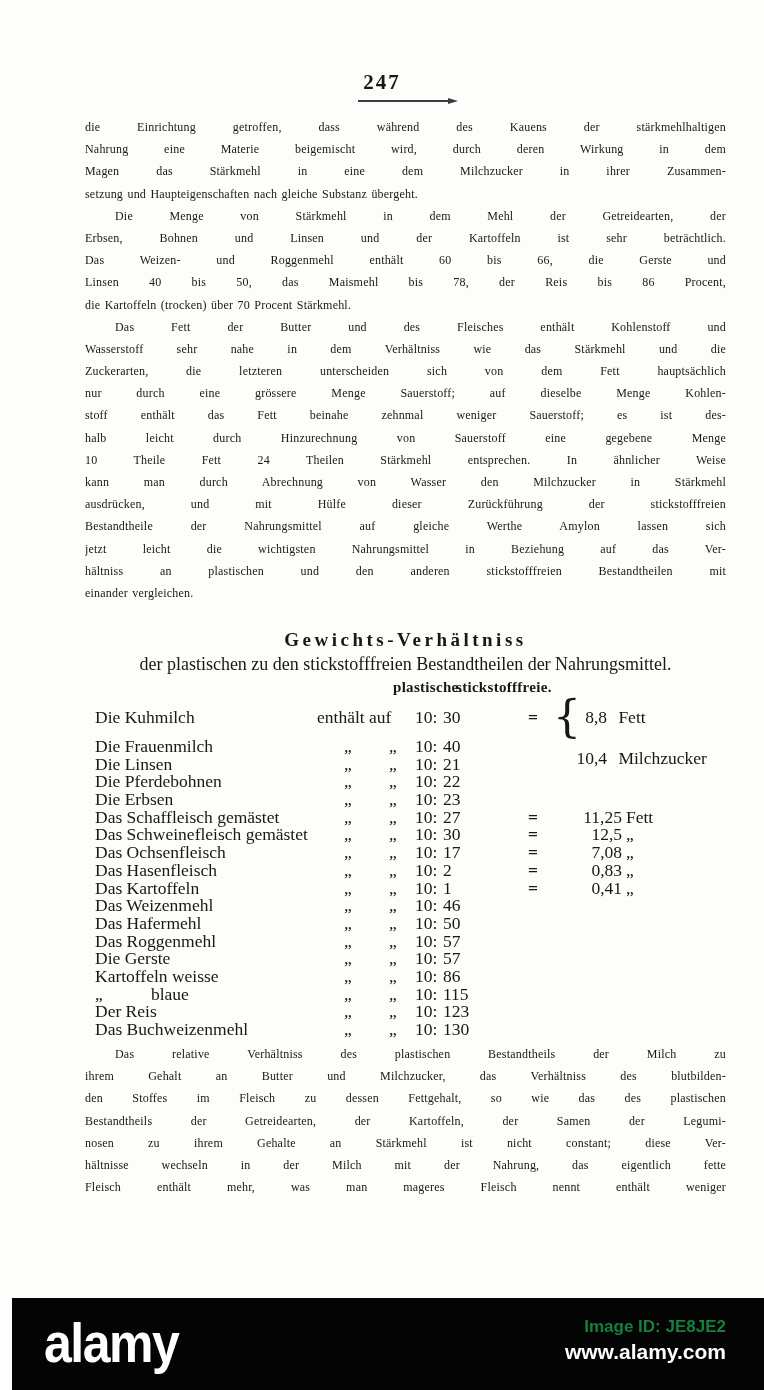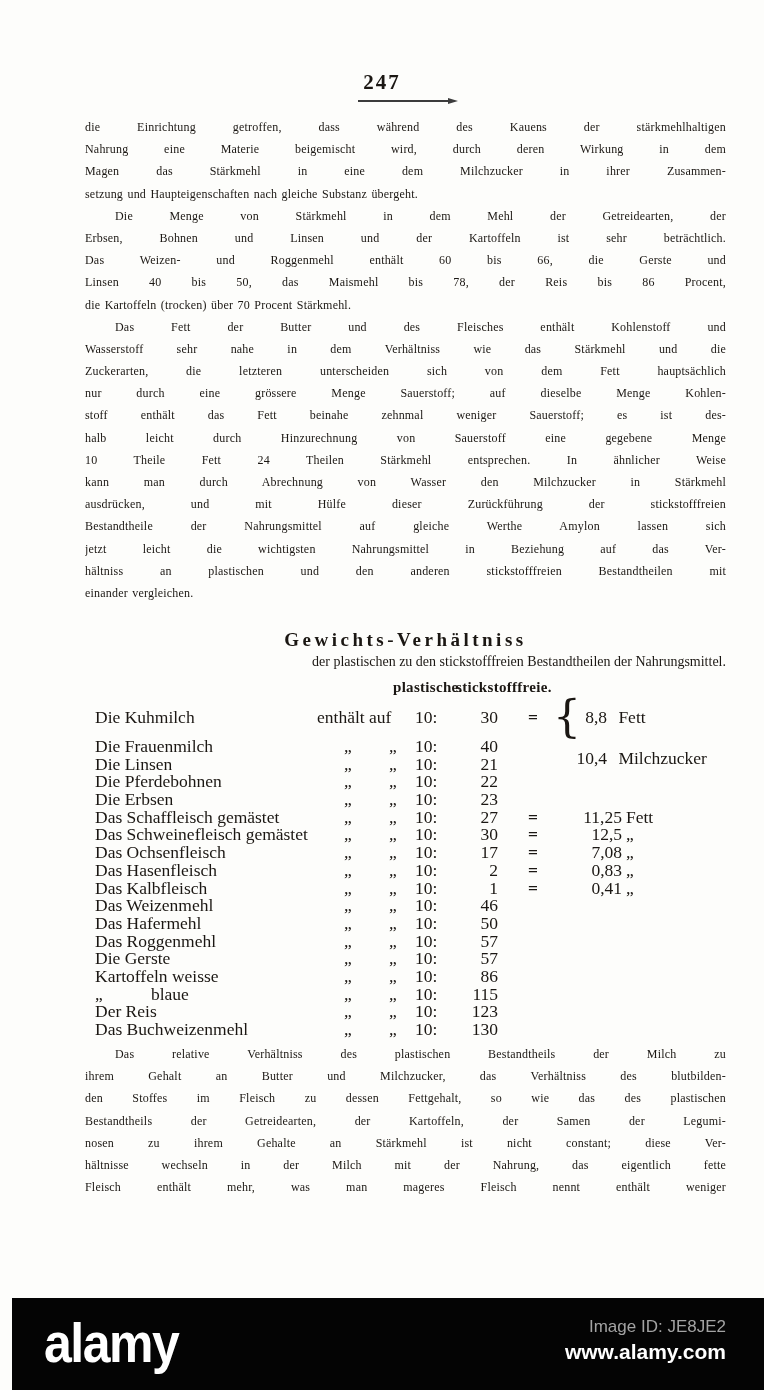--- a/index.html
+++ b/index.html
@@ -37,36 +37,36 @@
   }
   .line.lastline { text-align-last:left; }
   .line.indent { padding-left:30px; }
 
   
   .tbl-title {
     position:absolute; top:629px; left:85px; width:641px; text-align:center;
     font-size:19px; font-weight:bold; letter-spacing:3.5px;
   }
   .tbl-sub {
-    position:absolute; top:654px; left:85px; width:641px; text-align:right; font-size:14px;
+    position:absolute; top:654px; left:85px; width:641px; text-align:center; font-size:18px;
   }
   .tbl-colhead { position:absolute; top:679px; font-size:15px; font-weight:bold; letter-spacing:0.3px; }
   #colhead-left  { left:393px; }
   #colhead-right { left:456px; }
 
   .table-rows { position:absolute; left:85px; top:697px; width:641px; font-size:17.5px;text-decoration:underline; }
   .trow { position:relative; height:17.7px; line-height:17.7px; }
   .trow.first { height:41px; line-height:41px; }
   .tc { position:absolute; top:0; height:100%; white-space:nowrap; }
   .c-name  { left:10px; }
   .c-mid   { left:232px; }
   .c-q1    { left:253px; width:20px; text-align:center; }
   .c-q2    { left:298px; width:20px; text-align:center; }
   .c-ratio { left:330px; }
-  .c-val   { left:358px; width:55px; text-align:right; }
+  .c-val   { left:358px; width:55px; text-align:left; }
   .c-eq    { left:443px; font-weight:bold; }
   .c-val2  { left:477px; width:60px; text-align:right; }
   .c-unit  { left:541px; }
 
   .brace {
     position:absolute; left:468px; top:-1px; height:41px;
     font-size:44px; line-height:41px; font-weight:normal;
     font-family:"DejaVu Serif",serif; color:#1b1713;
   }
   .brace-lines { position:absolute; left:490px; top:0; height:41px; }
@@ -78,21 +78,21 @@
   .footer {
     position:absolute; left:12px; top:1298px; width:764px; height:92px;
     background:#040404; font-family:"Liberation Sans","DejaVu Sans",sans-serif;
   }
   .alamy-logo {
     position:absolute; left:32px; top:13px; color:#ffffff;
     font-size:50px; font-weight:bold; letter-spacing:-1.5px;
     transform:scaleY(1.1); transform-origin:top left;
   }
   .footer-right { position:absolute; right:50px; top:17px; text-align:right; color:#ffffff; }
-  .footer-id  { display:block; font-size:17px; line-height:23px; color:#a3a3a3; font-weight:normal; }
+  .footer-id  { display:block; font-size:17px; line-height:23px; color:#15803d; font-weight:bold; }
   .footer-url { display:block; font-size:21px; line-height:27px; font-weight:bold; }
 </style>
 </head>
 <body>
 
 <div class="stage">
 
   <div class="pageno">247</div>
   <div class="pageno-rule"></div>
 
@@ -213,21 +213,21 @@
         <span class="tc c-name">Das Hasenfleisch</span>
         <span class="tc c-q1">„</span>
         <span class="tc c-q2">„</span>
         <span class="tc c-ratio">10:</span>
         <span class="tc c-val">2</span>
         <span class="tc c-eq">=</span>
         <span class="tc c-val2">0,83</span>
         <span class="tc c-unit">„</span>
       </div>
       <div class="trow">
-        <span class="tc c-name">Das Kalbfleisch</span>
+        <span class="tc c-name">Das Kartoffeln</span>
         <span class="tc c-q1">„</span>
         <span class="tc c-q2">„</span>
         <span class="tc c-ratio">10:</span>
         <span class="tc c-val">1</span>
         <span class="tc c-eq">=</span>
         <span class="tc c-val2">0,41</span>
         <span class="tc c-unit">„</span>
       </div>
       <div class="trow">
         <span class="tc c-name">Das Weizenmehl</span>

